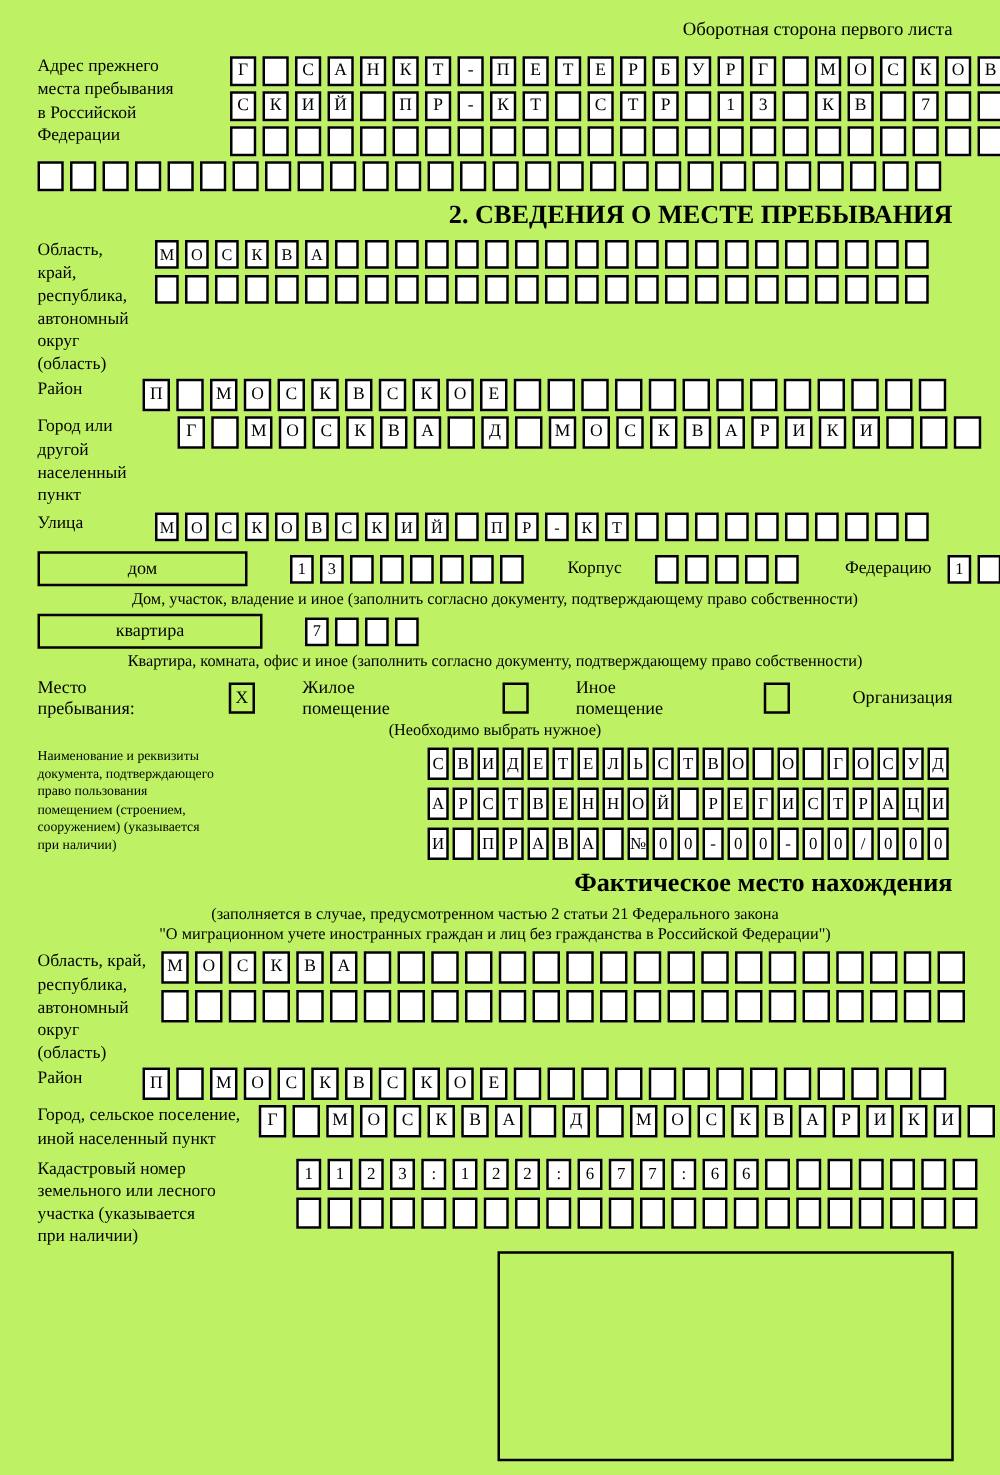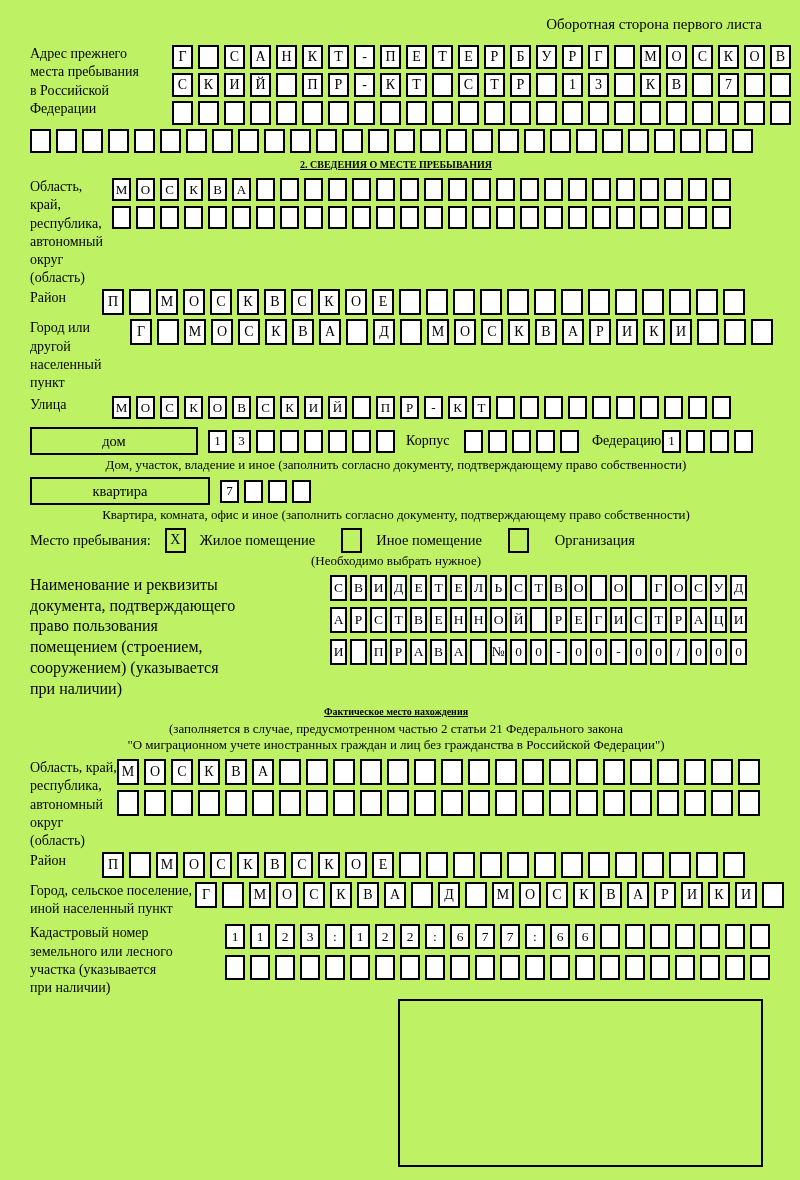--- a/index.html
+++ b/index.html
@@ -6,40 +6,40 @@
   .page{
     width:800px;height:1180px;box-sizing:border-box;
     padding:16px 38px 0 30px;
     background:#bef264;color:#000;
     font-family:"Liberation Serif", serif;
     overflow:hidden;
   }
   .hdr{text-align:right;font-size:15px;line-height:1.15;}
   .lbl{font-size:14px;line-height:1.3;white-space:pre-line;flex:none;}
   .caption{font-size:13px;line-height:1.25;text-align:center;white-space:pre-line;}
-  .title{font-weight:bold;font-size:10px;text-align:center;text-decoration:underline;}
-  .frow{display:flex;align-items:flex-start;}
+  .title{font-weight:bold;font-size:21px;text-align:right;}
+  .frow{display:flex;align-items:flex-start;gap:12px;}
   .rows{display:flex;flex-direction:column;}
   .cellrow{display:flex;flex-wrap:nowrap;}
   .cell{
     box-sizing:border-box;border:2px solid #000;background:#fff;flex:none;
     display:inline-flex;align-items:center;justify-content:center;
     font-family:"Liberation Serif", serif;
   }
   .big  .cell{width:21px;height:24px;margin-right:5px;font-size:14px;}
   .mid  .cell{width:22px;height:26px;margin-right:5px;font-size:14px;}
   .small .cell{width:19px;height:23px;margin-right:5px;font-size:13px;}
   .doc  .cell{width:17px;height:26px;margin-right:3px;font-size:13.5px;}
   .kad  .cell{width:20px;height:25px;margin-right:5px;font-size:13.5px;}
   .chk{width:21px;height:25px;border:2px solid #000;box-sizing:border-box;flex:none;
        display:inline-flex;align-items:center;justify-content:center;font-size:14px;}
   .wide{box-sizing:border-box;border:2px solid #000;height:28px;flex:none;
         display:flex;align-items:center;justify-content:center;font-size:14.5px;font-family:Liberation Serif, serif;}
   .w142{width:142px;} .w82{width:82px;} .w72{width:72px;} .w100{width:100px;}
-  .w300{width:300px;font-size:16px;} .w87{width:87px;} .w165{width:165px;} .w195{width:195px;}
+  .w300{width:300px;font-size:11px;} .w87{width:87px;} .w165{width:165px;} .w195{width:195px;}
   .mb4{margin-bottom:4px;} .mb5{margin-bottom:5px;} .mb6{margin-bottom:6px;}
   .mt2{margin-top:2px;} .mt4{margin-top:4px;} .mt6{margin-top:6px;} .mt8{margin-top:8px;} .mt12{margin-top:12px;}
   .stay{font-size:14.5px;align-items:center;}
   .stay .gap{width:14px;flex:none;} .stay .gap2{width:26px;flex:none;}
   .stamp-box{margin-left:368px;width:365px;height:168px;border:2px solid #000;box-sizing:border-box;}
 </style>
 </head>
 <body>
 
 <div class="page">

